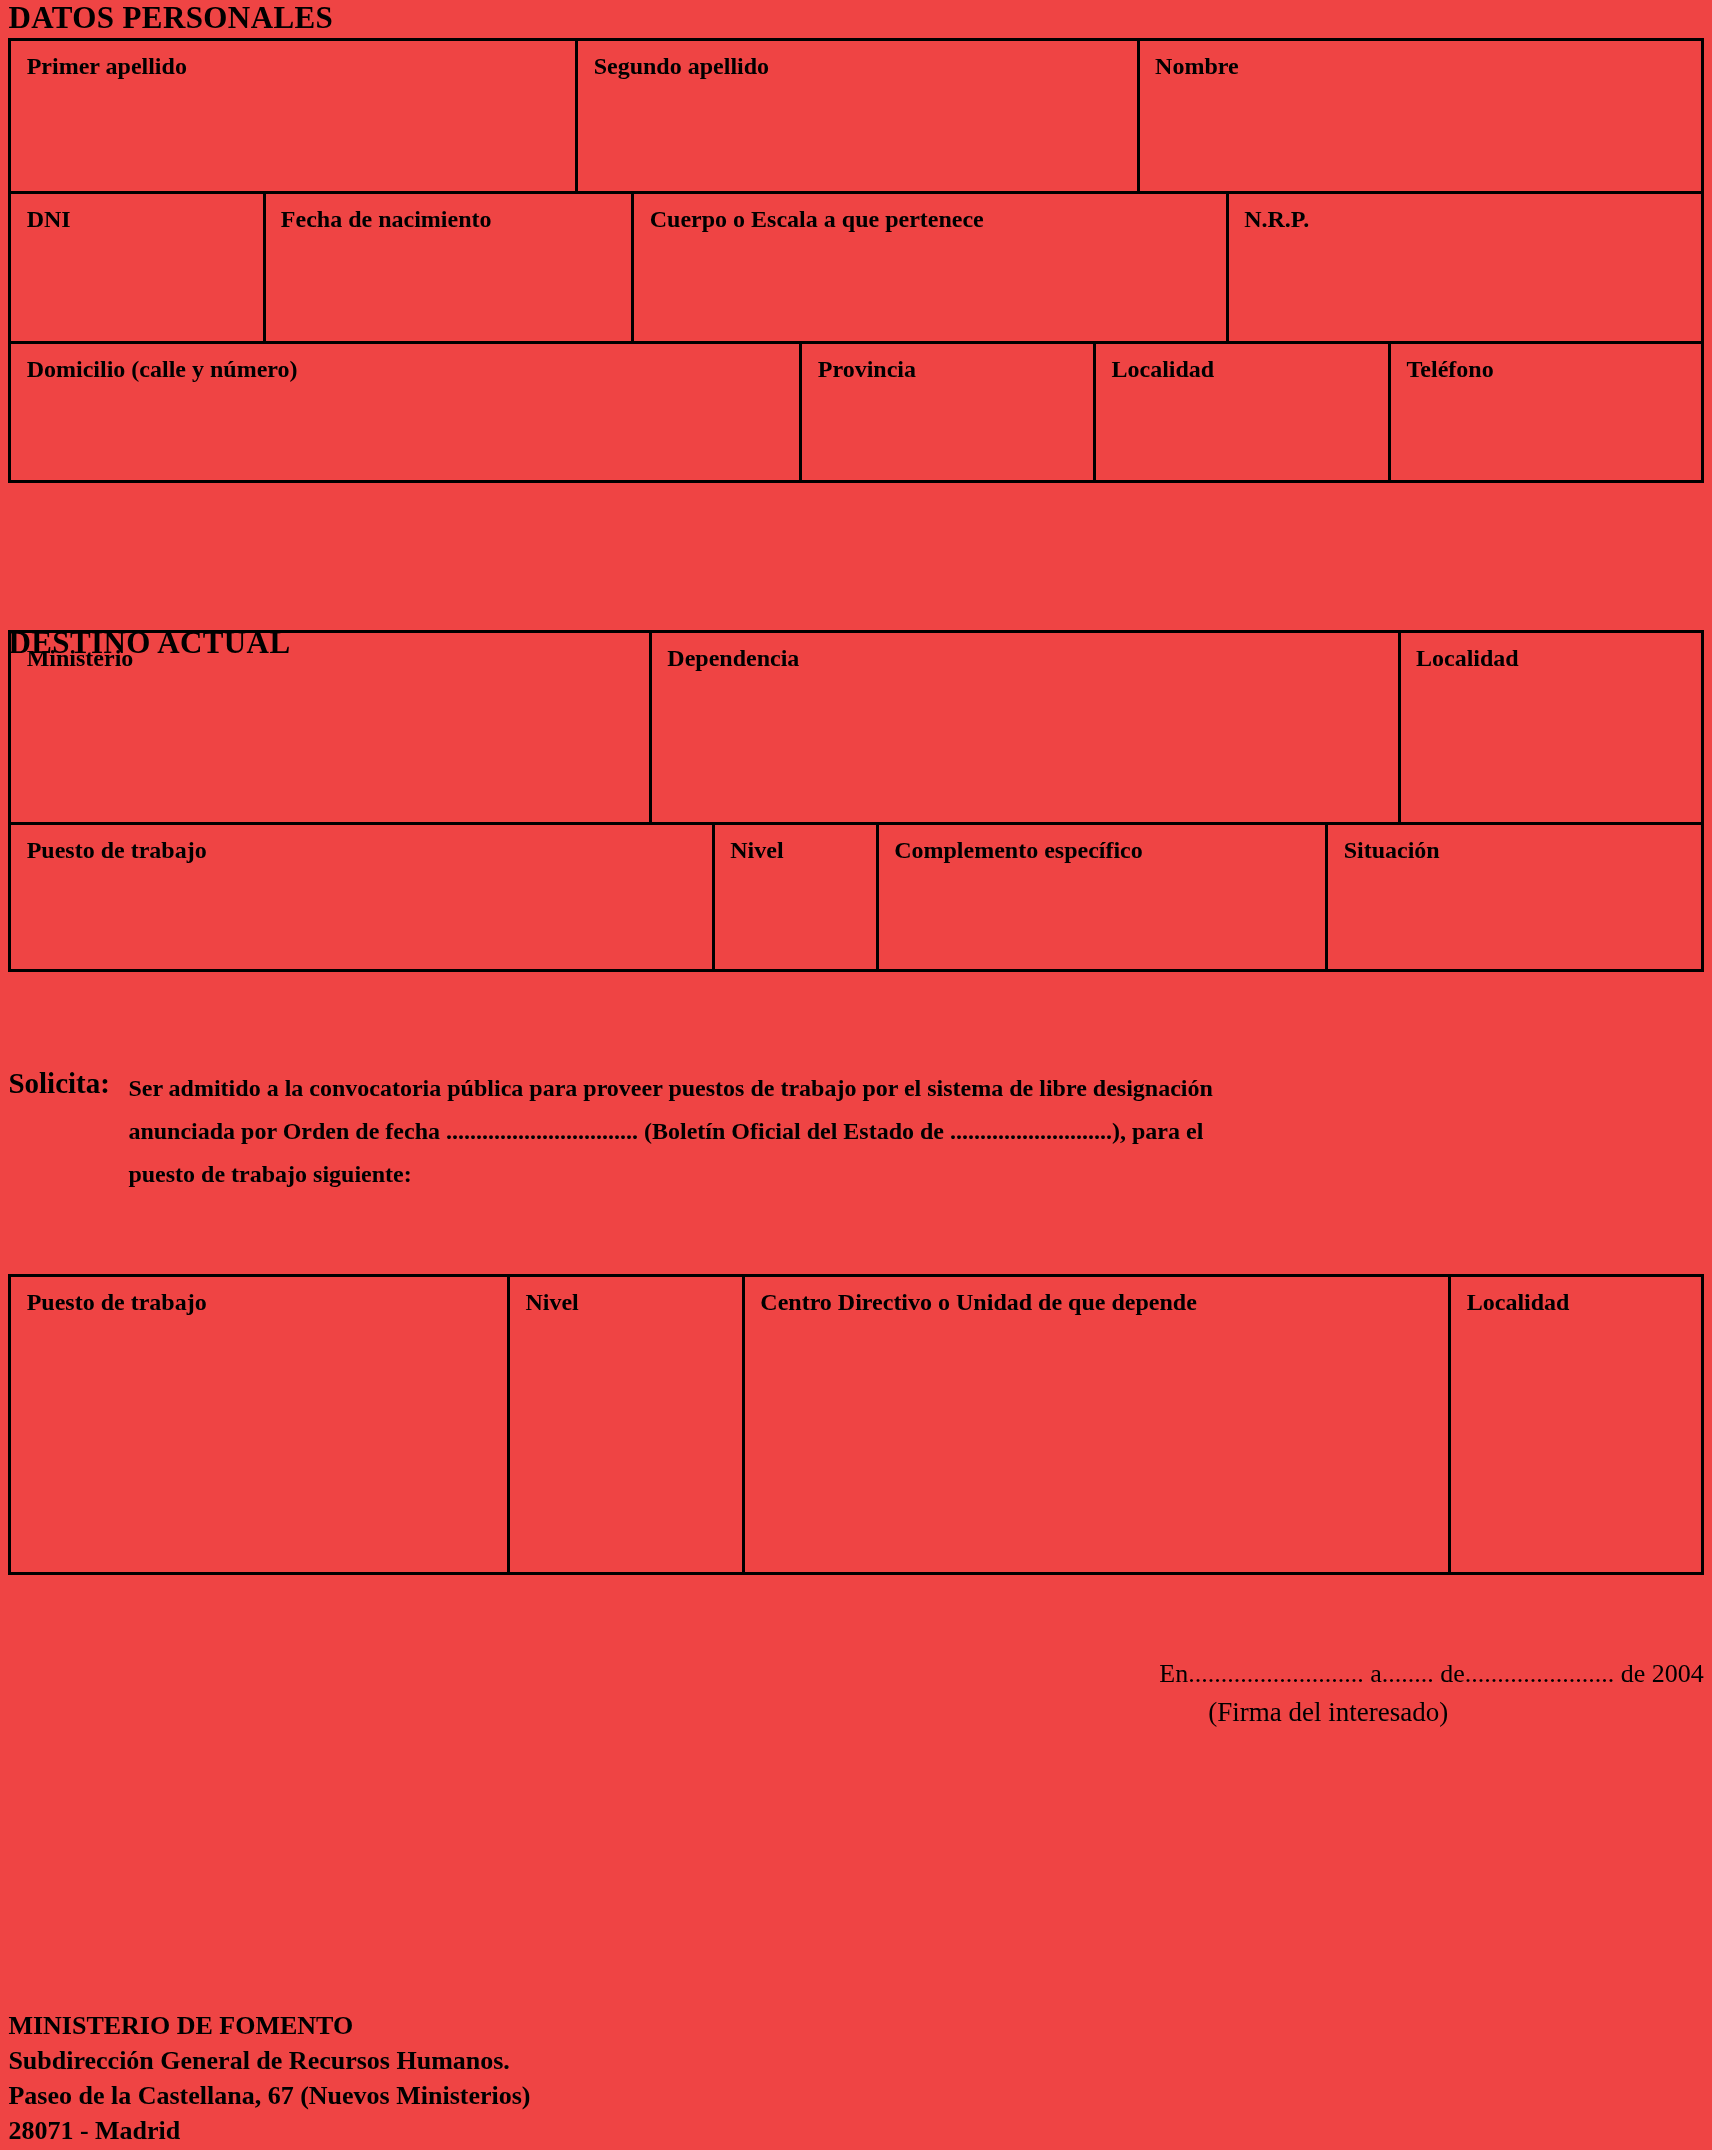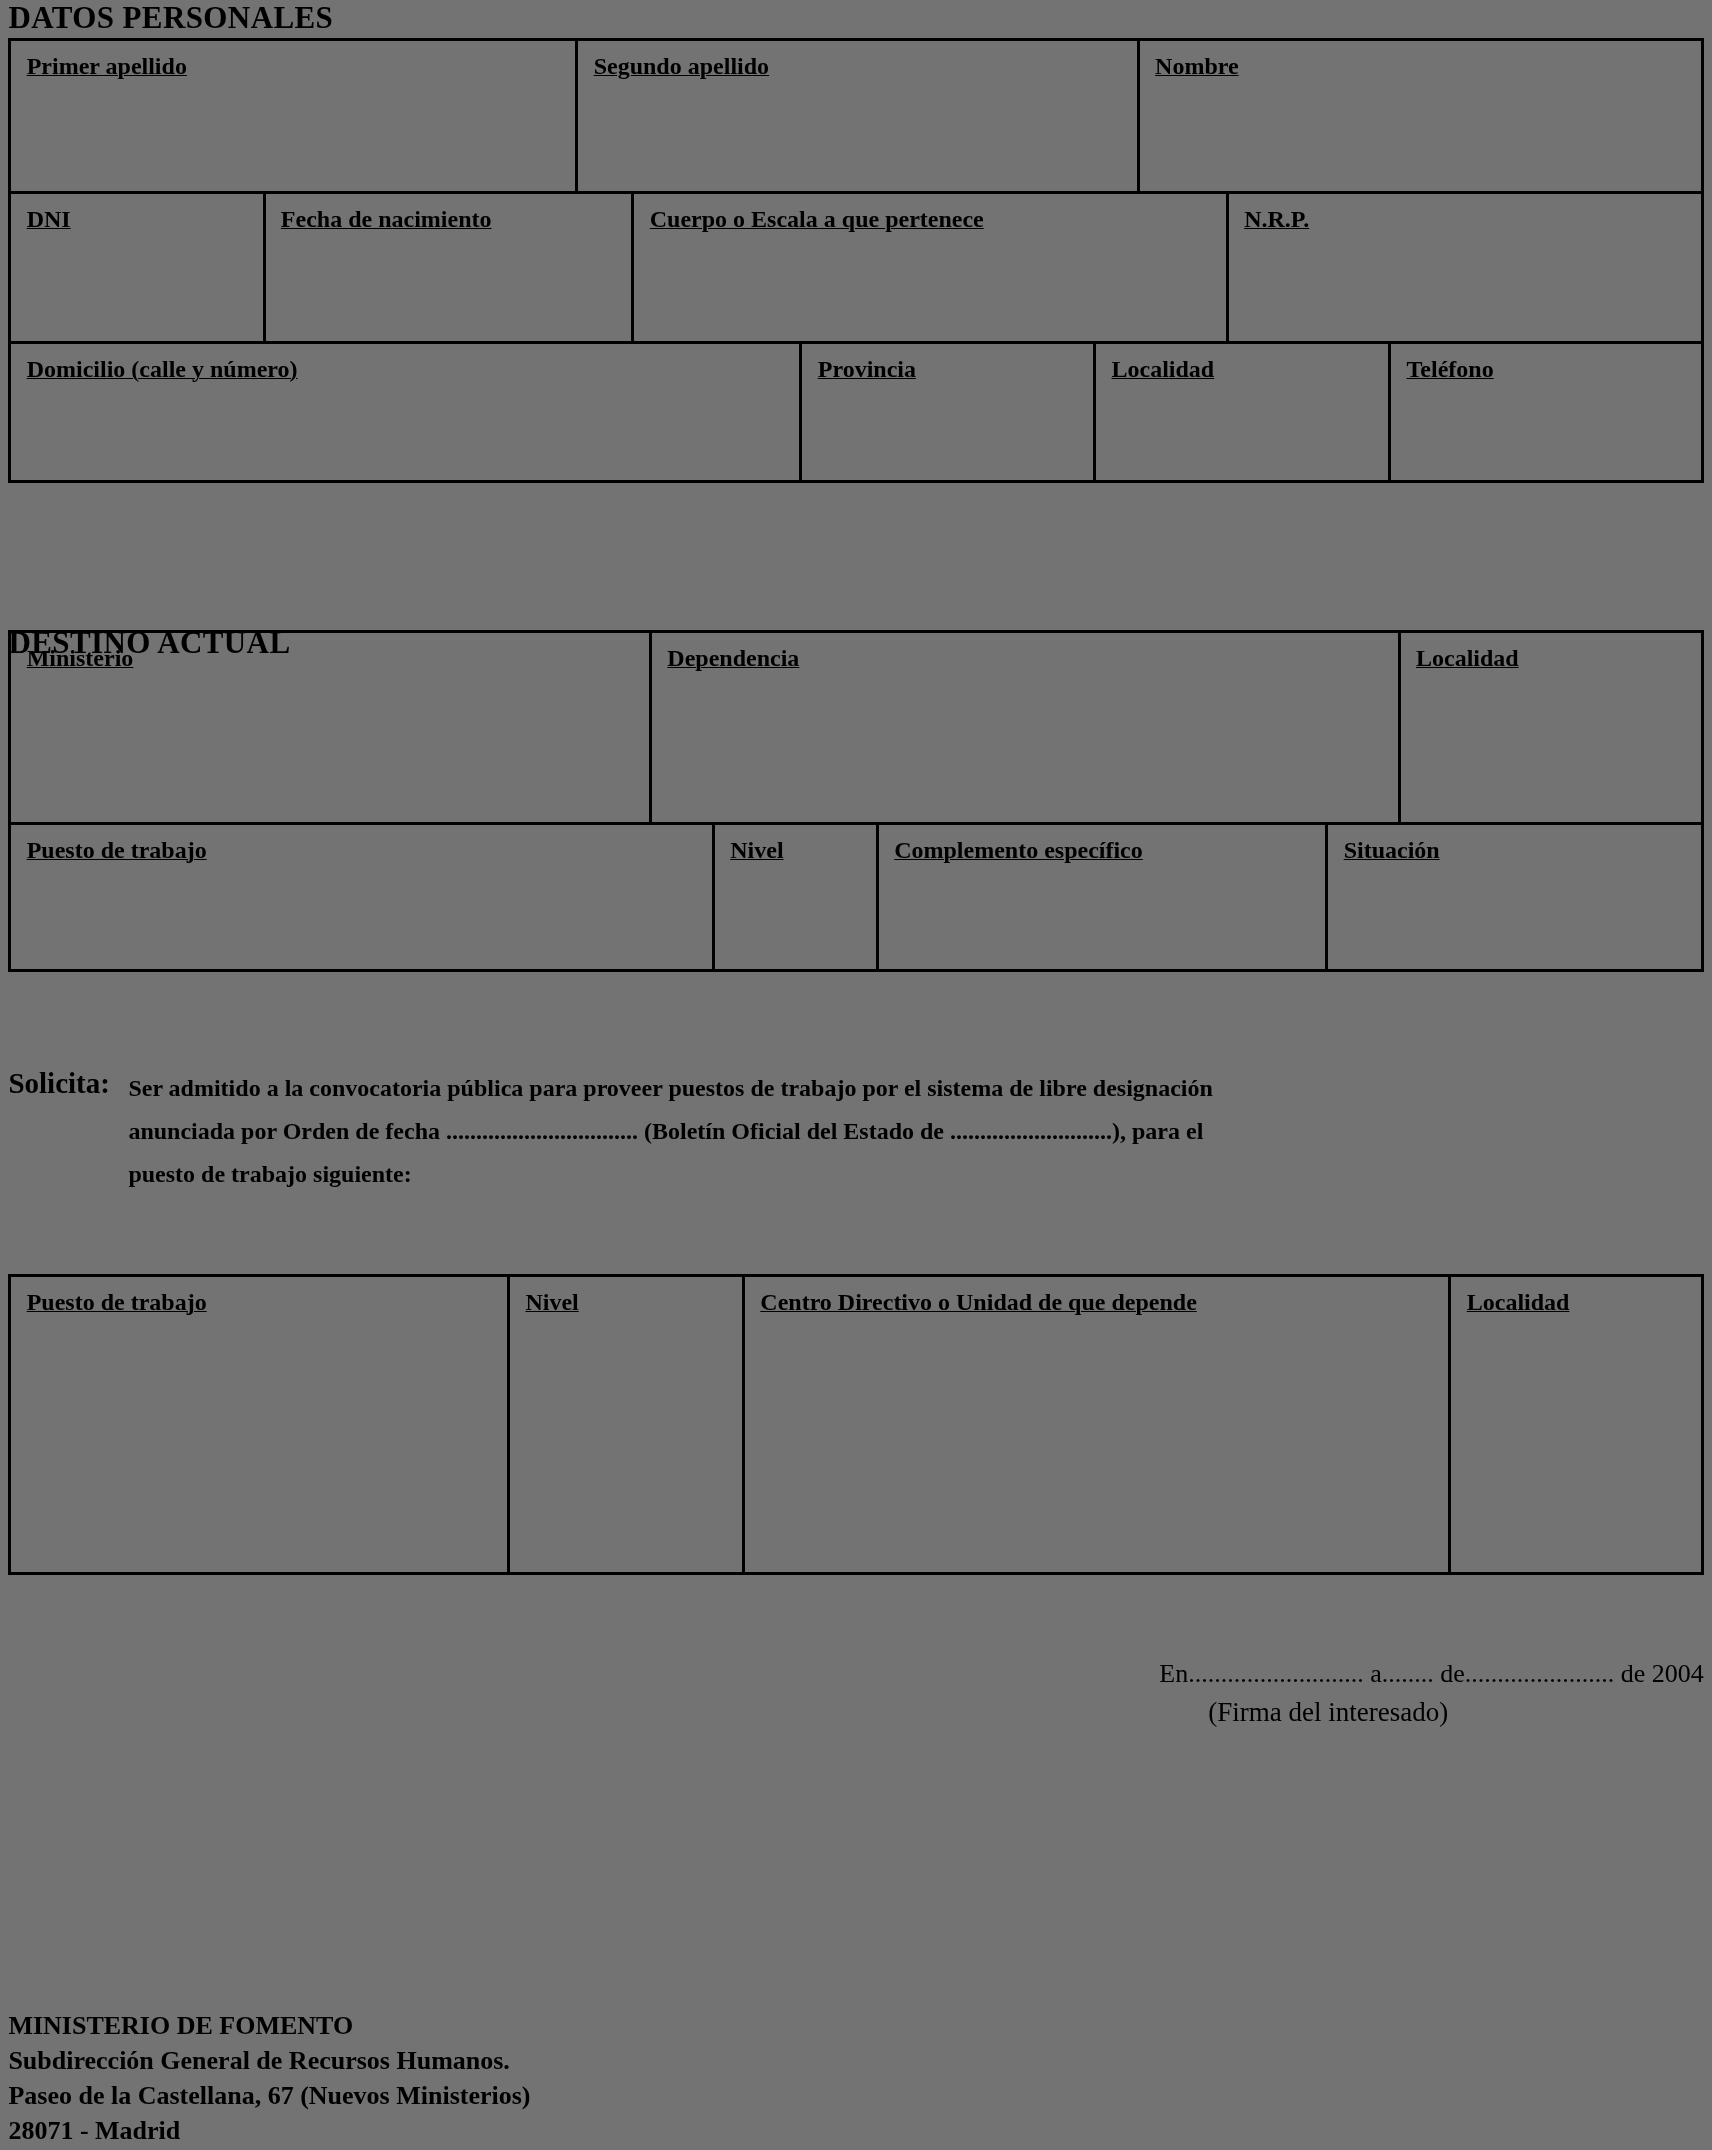--- a/index.html
+++ b/index.html
@@ -1,21 +1,21 @@
 <!DOCTYPE html>
 <html style="font-size:12.3px"><head>
 <meta charset="utf-8">
 <style>
   * { margin: 0; padding: 0; box-sizing: border-box; }
   html, body { background: #ffffff; }
   .page {
     position: relative;
     width: 1713px;
     height: 2151px;
-    background: #737373;
+    background: #ef4444;
     color: #000000;
     font-family: "Liberation Serif", "DejaVu Serif", serif;
     overflow: hidden;
   }
   .section-title {
     position: absolute;
     left: 8.4px;
     font-size: 31px;
     font-weight: bold;
     letter-spacing: 0.4px;
@@ -26,21 +26,21 @@
   .tbl {
     position: absolute;
     left: 8.4px;
     width: 1696px;
     border: 3.1px solid #000000;
   }
   #tbl-datos   { top: 38px; }
   #tbl-destino { top: 630px; }
   #tbl-puesto  { top: 1274px; }
 
-  .trow { display: flex; border-bottom: 3.1px solid #000000; text-decoration: underline; }
+  .trow { display: flex; border-bottom: 3.1px solid #000000; }
   .trow:last-child { border-bottom: none; }
   .cell {
     border-right: 3.1px solid #000000;
     padding: 12.3px 15.3px 0 15.3px;
     overflow: hidden;
   }
   .cell:last-child { border-right: none; flex: 1; }
   .lbl { font-weight: bold; font-size: 24px; white-space: nowrap; }
 
   #solicita {

